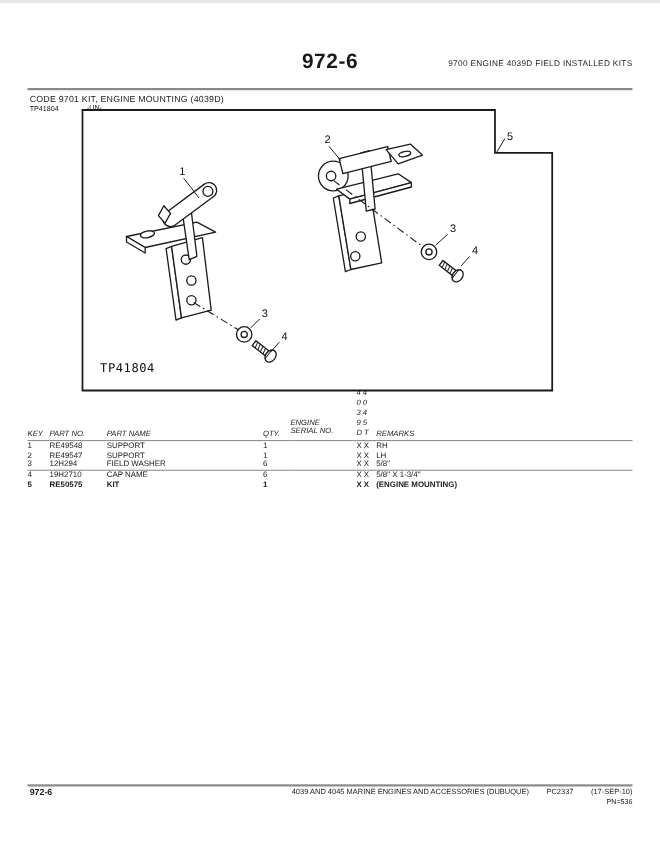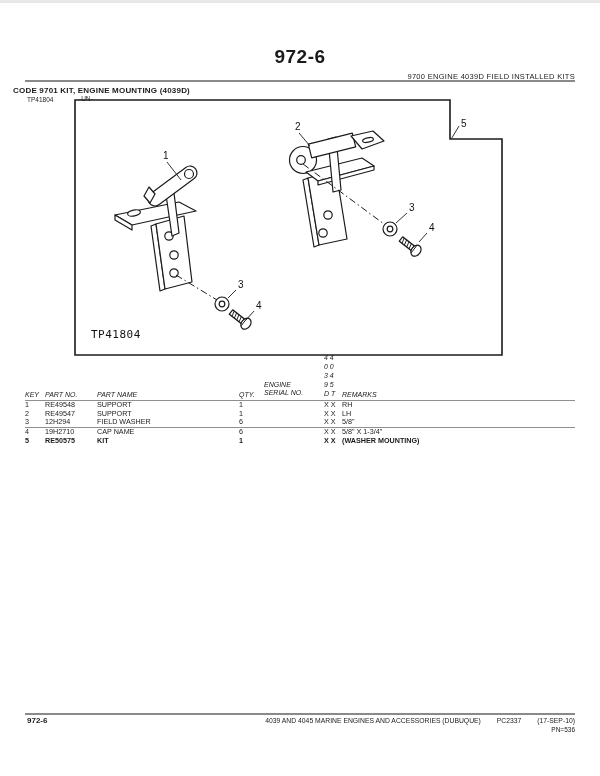--- a/index.html
+++ b/index.html
@@ -1,22 +1,22 @@
 <!DOCTYPE html>
 <html><head>
 <meta charset="utf-8">
 <style>
   html,body{margin:0;padding:0;background:#e8e8e8}
   .page{position:relative;width:600px;height:776px;background:#ffffff;font-family:"Liberation Sans",sans-serif;color:#1a1a1a;overflow:hidden;margin:3px auto}
   .pageno-top{position:absolute;top:43px;left:0;width:100%;text-align:center;font-size:19px;font-weight:bold;letter-spacing:.5px}
-  .section-title{position:absolute;top:69px;right:25px;font-size:7.5px;letter-spacing:.3px}
+  .section-title{position:absolute;top:50px;right:25px;font-size:7.5px;letter-spacing:.3px}
   .rule{position:absolute;left:25px;width:550px;background:#8a8a8a}
   .rule-top{top:77px;height:2px}
   .rule-footer{top:710px;height:2px}
-  .code-title{position:absolute;top:83px;left:13px;font-size:8px;font-weight:bold;letter-spacing:.2px}
+  .code-title{position:absolute;top:83px;left:27px;font-size:8px;font-weight:normal;letter-spacing:.2px}
   .img-id{position:absolute;top:93px;left:27px;font-size:6.5px}
   .img-id-suffix{position:absolute;top:92px;left:79px;font-size:6.5px}
   svg.diagram{position:absolute;left:70px;top:90px}
   .bx{stroke:#1b1b1b;stroke-width:1.6;fill:none;stroke-linejoin:miter}
   .fw{stroke:#1b1b1b;stroke-width:1.2;fill:#ffffff;stroke-linejoin:round}
   .thin{stroke:#1b1b1b;stroke-width:.9;fill:none}
   .dash{stroke:#1b1b1b;stroke-width:1;fill:none;stroke-dasharray:7 3 1.5 3}
   .callout{font-size:10px;fill:#111;font-family:"Liberation Sans",sans-serif}
   .tp{font-family:"DejaVu Sans Mono",monospace;font-size:11px;fill:#111;letter-spacing:.5px}
   table.parts{position:absolute;left:25px;top:350px;width:550px;border-collapse:collapse;table-layout:fixed}
@@ -218,21 +218,21 @@
         <td class="c-codes">X X</td>
         <td class="c-remarks">5/8" X 1-3/4"</td>
       </tr>
       <tr class="bold-row">
         <td class="c-key">5</td>
         <td>RE50575</td>
         <td>KIT</td>
         <td class="c-qty">1</td>
         <td></td>
         <td class="c-codes">X X</td>
-        <td class="c-remarks">(WASHER MOUNTING)</td>
+        <td class="c-remarks">(ENGINE MOUNTING)</td>
       </tr>
     </tbody>
   </table>
 
   <div class="rule rule-footer"></div>
   <div class="footer-left">972-6</div>
   <div class="footer-right">
     <span>4039 AND 4045 MARINE ENGINES AND ACCESSORIES (DUBUQUE)</span>
     <span class="gap">PC2337</span>
     <span class="gap">(17-SEP-10)</span>

